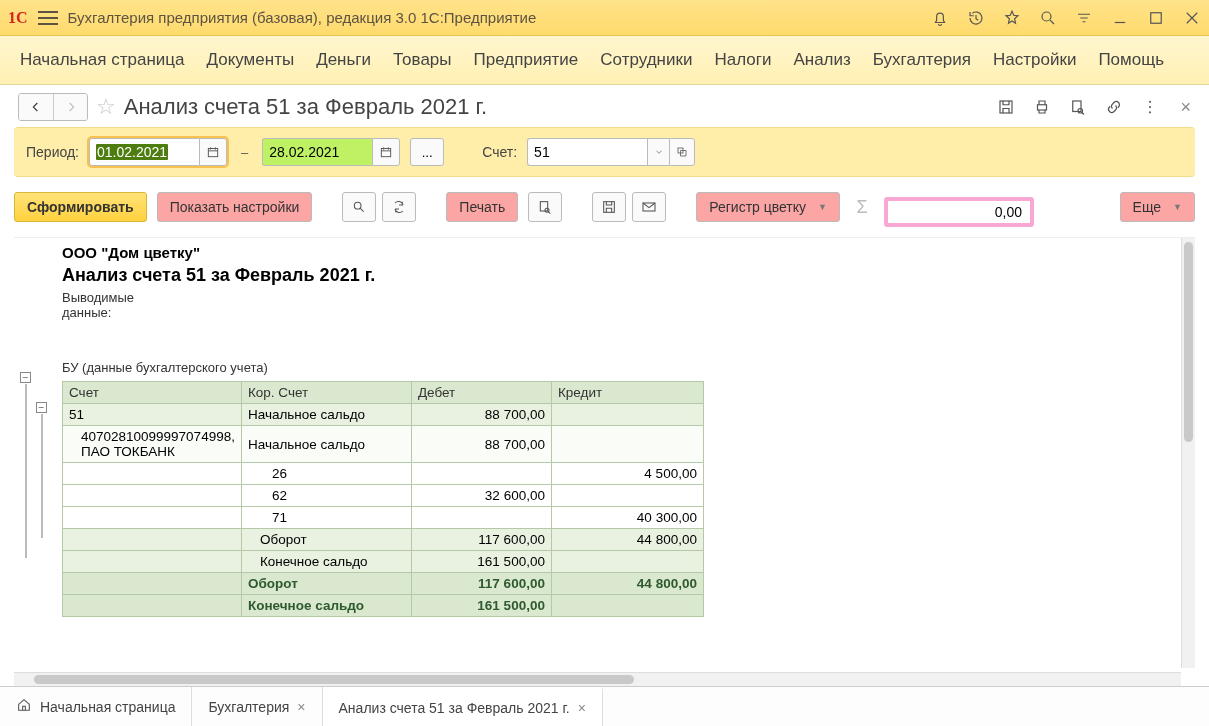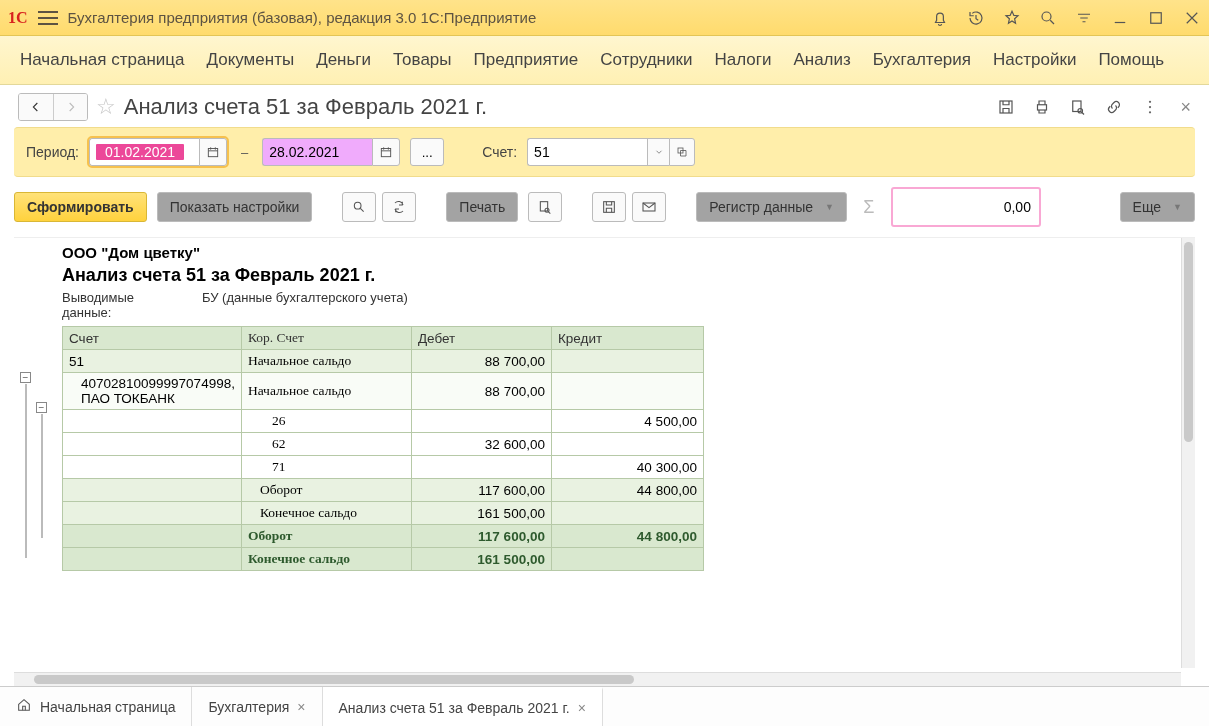--- a/index.html
+++ b/index.html
@@ -80,21 +80,21 @@
     margin: 0 14px;
     padding: 10px 12px;
     display:flex; align-items:center; gap:10px;
     border-radius:4px;
   }
   .lbl { color:#444; font-size:14px; }
   .dategrp { display:flex; align-items:center; }
   .dategrp.focused { outline:2px solid #f6c14e; border-radius:3px; }
   .dateinput {
     height:28px; width:110px; border:1px solid #bbb; border-right:none;
-    padding:0 6px; font-size:14px; background:#f0abfc;
+    padding:0 6px; font-size:14px; background:#bef264;
     border-radius:3px 0 0 3px;
   }
   .dategrp.focused .dateinput{ background:#fff; }
   .dategrp.focused .dateinput::selection{ background:#2e6dd9; color:#fff; }
   .calbtn {
     height:28px; width:28px; border:1px solid #bbb; background:#fafafa;
     cursor:pointer; border-radius:0 3px 3px 0; display:flex; align-items:center; justify-content:center;
   }
   .dash { padding:0 4px; color:#555; }
   .dotsbtn {
@@ -115,70 +115,70 @@
     display:flex; align-items:center; justify-content:center; cursor:pointer;
   }
 
   
   .toolbar {
     padding: 10px 14px;
     display:flex; align-items:center; gap:10px;
   }
   .btn {
     height:30px; padding:0 12px; border:1px solid #bbb; border-radius:3px;
-    background:#a3a3a3; cursor:pointer; font-size:14px; color:#333;
+    background:#fca5a5; cursor:pointer; font-size:14px; color:#333;
     display:inline-flex; align-items:center; gap:6px;
   }
   .btn.primary { background:linear-gradient(#ffe279,#ffd23d); border-color:#d9b736; font-weight:bold; }
   .iconbtn {
     height:30px; width:34px; border:1px solid #bbb; border-radius:3px; background:#fafafa;
     cursor:pointer; display:inline-flex; align-items:center; justify-content:center;
   }
   .iconbtn svg { width:16px; height:16px; }
   .toolbar .grp { display:flex; gap:6px; }
   .toolbar .spacer { flex:1; }
   .btn.drop::after { content:"▼"; font-size:9px; color:#777; margin-left:6px; }
   .sigma { color:#bbb; font-size:18px; width:24px; text-align:center; }
   .numfield {
-    height:40px; width:150px; border:2px solid #f9a8d4; border-radius:3px;
-    text-align:right; padding:0 8px; font-size:14px;
+    height:30px; width:150px; border:4px solid #f9a8d4; border-radius:3px;
+    text-align:right; padding:0 8px; font-size:14px;margin-top:10px;
   }
 
   
   .reportwrap {
     flex:1; margin:0 14px; position:relative; overflow:hidden;
     border-top:1px solid #eee;
   }
   .report-scroll {
     position:absolute; inset:0 8px 18px 0;
     overflow:auto;
   }
   .report {
     padding: 4px 0 4px 48px;
     min-width:700px;
   }
   .org { font-weight:bold; font-size:15px; padding:2px 0; }
   .rtitle { font-weight:bold; font-size:18px; padding:2px 0; }
-  .meta { display:flex; gap:40px; padding:2px 0 6px 0; font-size:13px; color:#333; }
+  .meta { display:flex; gap:40px; padding:2px 0 6px 0; font-size:13px; color:#333;flex-direction:column; }
   .meta .mlbl { width:100px; }
 
   table.rep {
     border-collapse:collapse;
     font-size:13.5px;
   }
   table.rep th, table.rep td {
     border:1px solid #b6c9a7;
     padding:3px 6px;
     height:20px;
   }
   table.rep th {
     background:#d9e8cf; text-align:left; font-weight:normal; color:#333;
   }
   .col-acct { width:170px; }
-  .col-cor  { width:170px;font-family:Liberation Serif, serif; }
+  .col-cor  { width:170px; }
   .col-deb  { width:140px; text-align:right; }
   .col-cre  { width:152px; text-align:right; }
   td.num { text-align:right; }
   tr.lvl1 td { background:#e9f2e1; }
   tr.lvl2 td { background:#f9fcf7; }
   tr.grand td{ background:#d9e8cf; font-weight:bold; color:#2e5a2e; }
   .indent1 { padding-left:18px !important; }
   .indent2 { padding-left:30px !important; }
 
   
@@ -208,21 +208,21 @@
     display:flex; align-items:stretch;
   }
   .bottom .tab {
     display:flex; align-items:center; gap:8px; padding:0 16px;
     border-right:1px solid #ddd; font-size:14px; color:#444; cursor:pointer;
     background:#fdfdfd;
   }
   .bottom .tab.active { background:#fff; border-top:3px solid transparent; }
   .bottom .tab .x { color:#888; font-size:14px; cursor:pointer; }
   .home-icon svg{ width:16px; height:16px; }
-  .sel { background:#ec4899; color:#fff; padding:0 9px; border-radius:1px; }
+  .sel { background:#4d7c0f; color:#fff; padding:0 1px; border-radius:1px; }
 
   svg { stroke:#555; fill:none; stroke-width:1.6; }
 </style>
 </head>
 <body>
 
 <div class="titlebar">
   <span class="logo">1C</span>
   <span class="hamburger">
       <span></span>
@@ -403,21 +403,21 @@
         </svg>
       </button>
     <button class="iconbtn">
         <svg viewBox="0 0 24 24" stroke="#d98b00">
           <rect x="3" y="6" width="18" height="12"></rect>
           <path d="M3 6l9 7 9-7"></path>
         </svg>
       </button>
   </div>
   <span style="width:10px"></span>
-  <button class="btn drop">Регистр данные</button>
+  <button class="btn drop">Регистр цветку</button>
   <span class="sigma">Σ</span>
   <input class="numfield" value="0,00" style="">
   <span class="spacer"></span>
   <button class="btn drop">Еще</button>
 </div>
 
 <div class="reportwrap">
   <div class="report-scroll">
     <div class="tree-gutter">
       <div class="tbox" style="left:6px; top:134px;">−</div>

